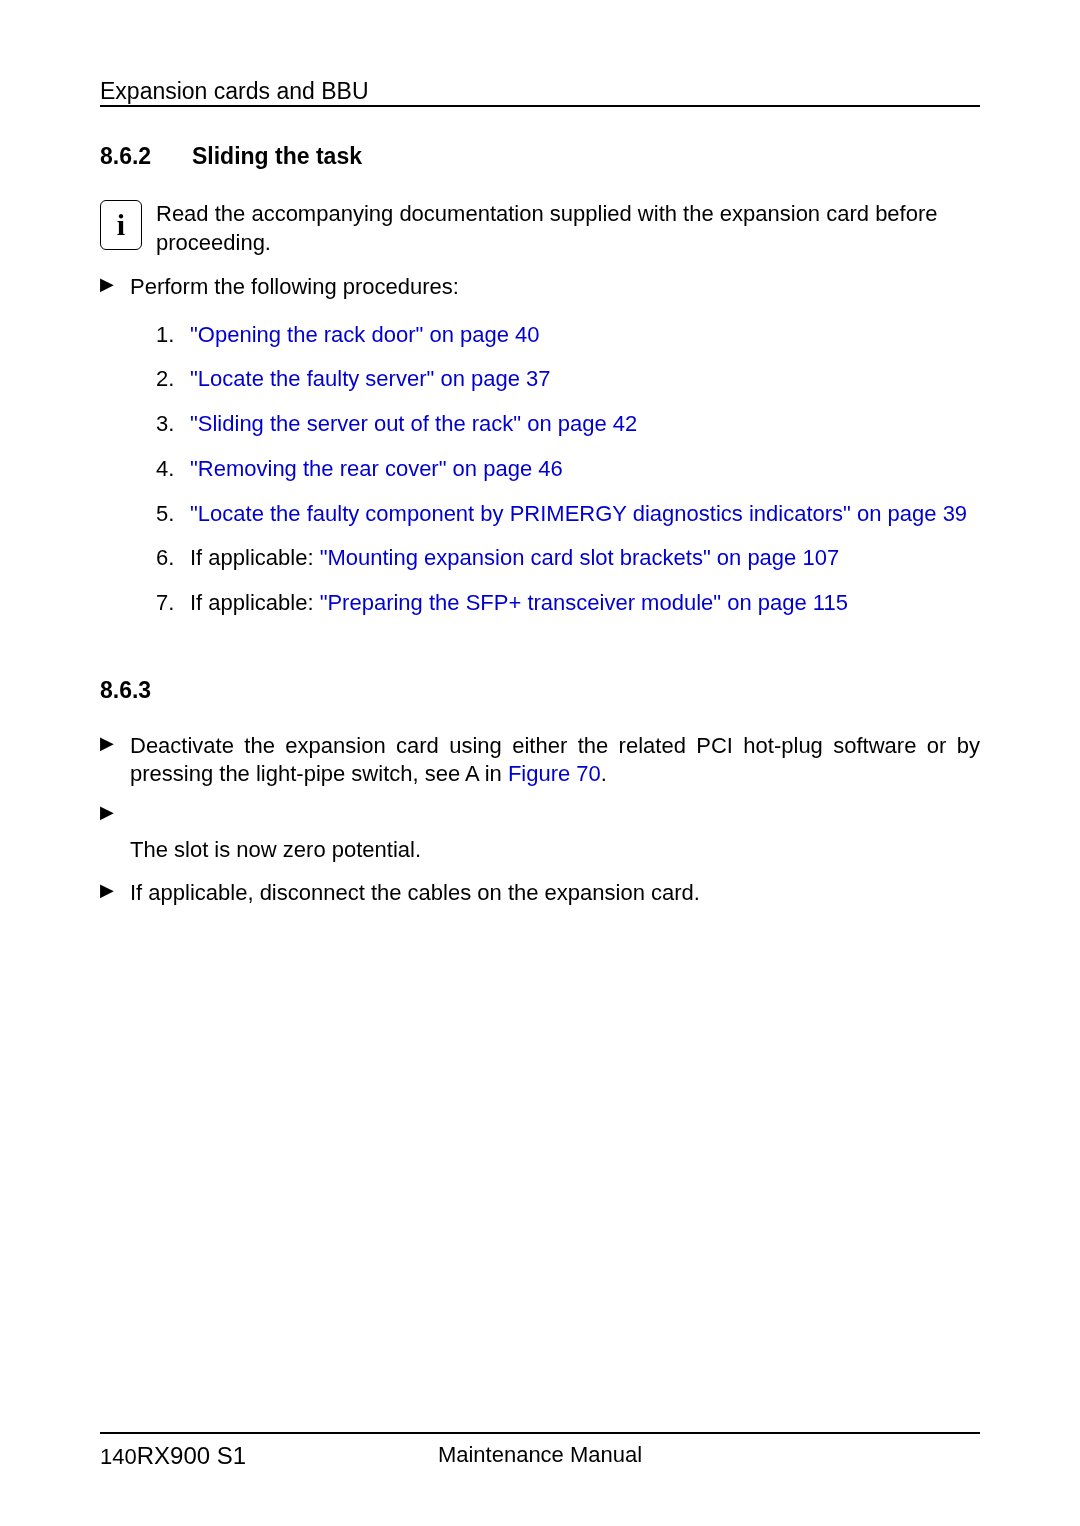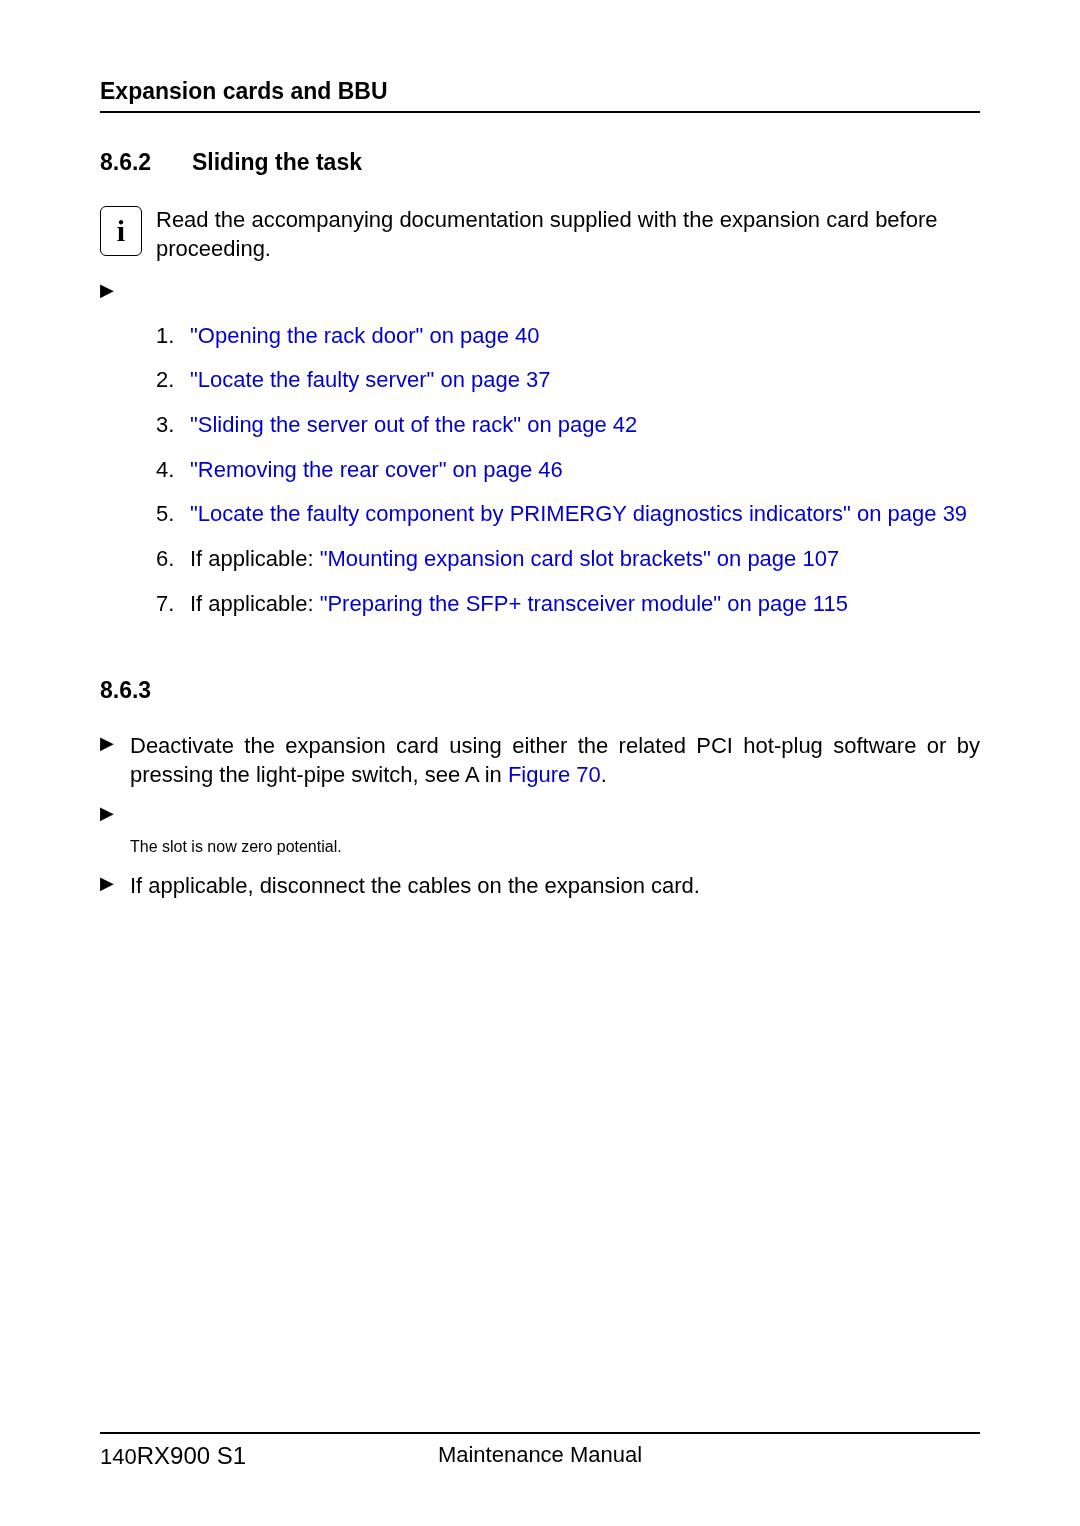--- a/index.html
+++ b/index.html
@@ -7,22 +7,21 @@
       width: 1080px;
       height: 1526px;
       background: #fff;
       font-family: Arial, Helvetica, sans-serif;
       color: #000;
       position: relative;
       padding: 78px 100px 60px 100px;
     }
     .hdr-title {
       font-size: 23px;
-      font-weight: bold;
-      margin-bottom: 6px;
+      font-weight: normal;
     }
     .hdr-rule {
       border: none;
       border-top: 2px solid #000;
       margin-bottom: 36px;
     }
     .section-heading {
       font-size: 23px;
       font-weight: bold;
       margin-bottom: 28px;
@@ -84,21 +83,21 @@
     .proc-body {
       flex: 1;
     }
     .lnk {
       color: #0000d0;
     }
     .section-gap {
       height: 44px;
     }
     .sub-para {
-      font-size: 16px;
+      font-size: 22px;
       line-height: 1.3;
       margin-left: 30px;
       margin-bottom: 14px;
     }
     .footer {
       position: absolute;
       left: 100px;
       right: 100px;
       bottom: 56px;
     }
@@ -129,20 +128,21 @@
 
 <div class="info-row">
   <div class="info-box">
       <span>i</span>
     </div>
   <div class="info-text">Read the accompanying documentation supplied with the expansion card before proceeding.</div>
 </div>
 
 <div class="bullet-item">
   <span class="bullet-marker">▶</span>
+  <span>Perform the following procedures:</span>
 </div>
 
 <div class="proc-list" id="proc-list">
     <div class="proc-item">
       <span class="proc-num">1.</span>
       <span class="proc-body"><span class="lnk">"Opening the rack door" on page 40</span></span>
     </div>
     <div class="proc-item">
       <span class="proc-num">2.</span>
       <span class="proc-body"><span class="lnk">"Locate the faulty server" on page 37</span></span>

